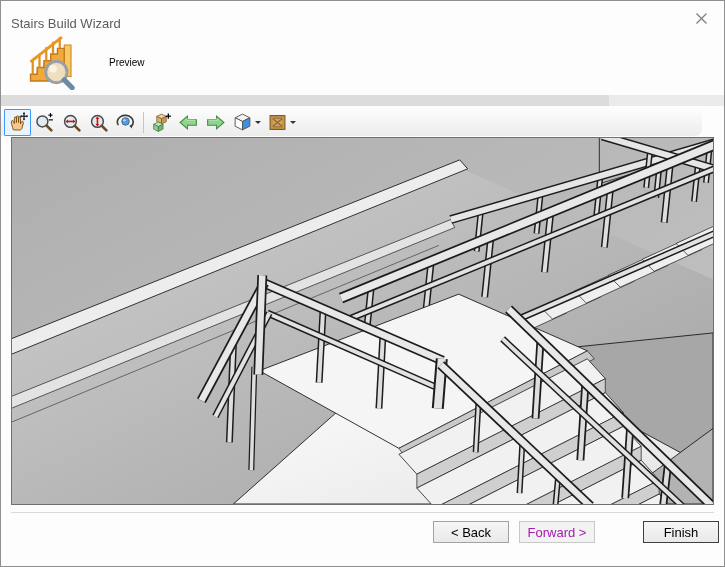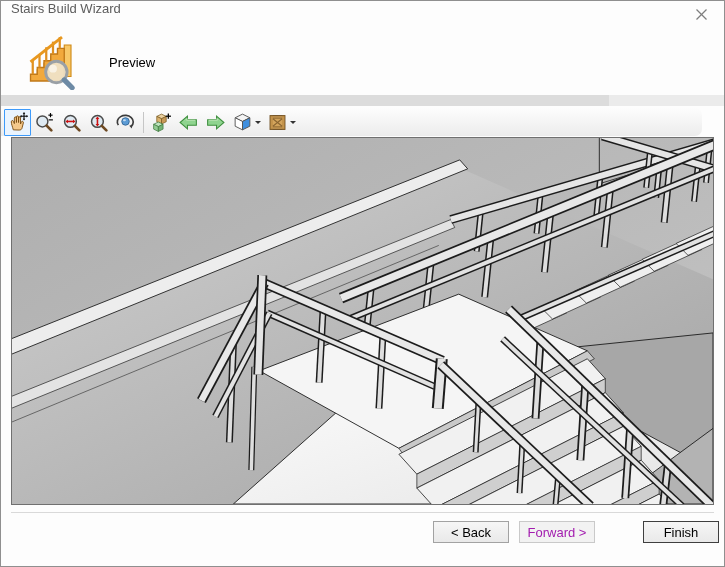--- a/index.html
+++ b/index.html
@@ -1,28 +1,28 @@
 <!DOCTYPE html>
 <html><head>
 <meta charset="utf-8">
 <style>
   html,body{margin:0;padding:0;background:#ffffff;}
   body{font-family:"Liberation Sans","DejaVu Sans",sans-serif;-webkit-font-smoothing:antialiased;}
   .window{position:relative;width:723px;height:565px;border:1px solid #8f8f8f;background:#fdfdfd;overflow:hidden;}
 
   
-  .titlebar{height:30px;display:flex;align-items:flex-start;gap:44px;}
+  .titlebar{height:30px;display:flex;align-items:flex-end;gap:44px;}
   .titlebar .title{margin-left:10px;font-size:13px;color:#5c5c5c;}
   .titlebar .spacer{flex:1;}
   .close{width:34px;height:26px;display:flex;align-items:center;justify-content:center;margin-right:6px;cursor:pointer;}
 
   
   .header{height:63px;display:flex;align-items:center;}
   .hicon{width:56px;height:56px;margin-left:24px;display:flex;align-items:center;justify-content:center;}
-  .htitle{margin-left:28px;font-size:13px;color:#000;}
+  .htitle{margin-left:28px;font-size:10px;color:#000;}
 
   
   .band{height:11px;background:#dcdcdc;position:relative;margin-top:1px;}
   .band-right{position:absolute;left:608px;right:0;top:0;bottom:0;background:#ebebeb;}
 
   
   .toolbar{height:28px;margin:2px 22px 0 0;padding-left:3px;display:flex;align-items:center;
            background:linear-gradient(#fdfdfd,#ececec);border-radius:0 7px 7px 0;}
   .tbtn{width:25px;height:25px;display:flex;align-items:center;justify-content:center;
         border:1px solid transparent;border-radius:1px;cursor:pointer;flex:none;}

